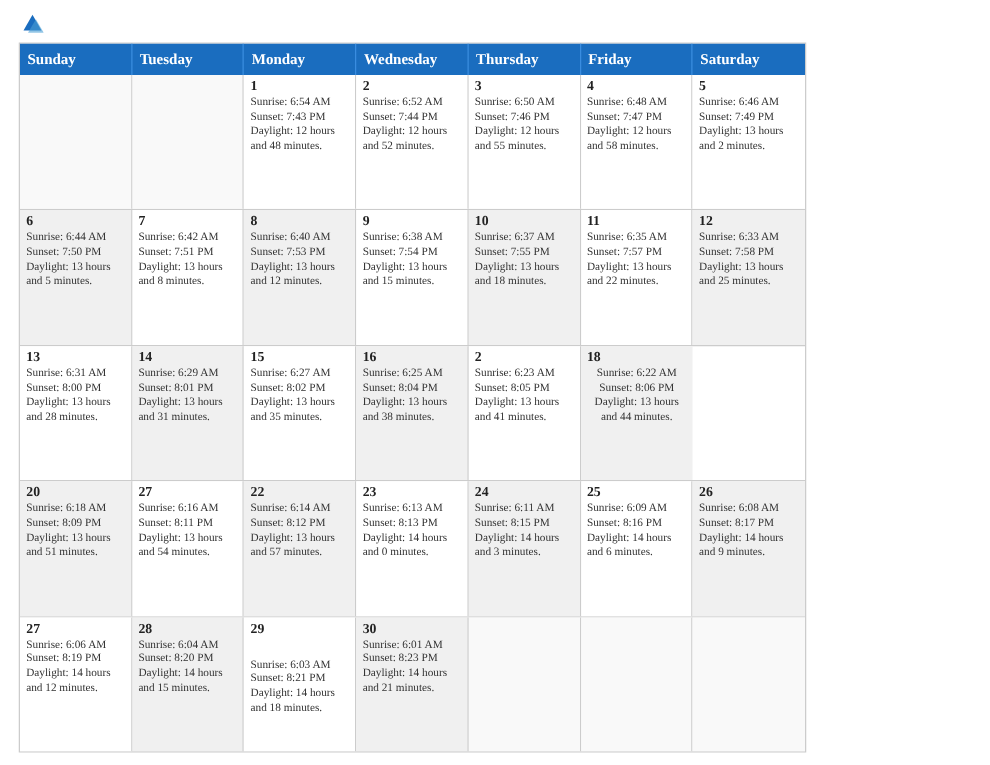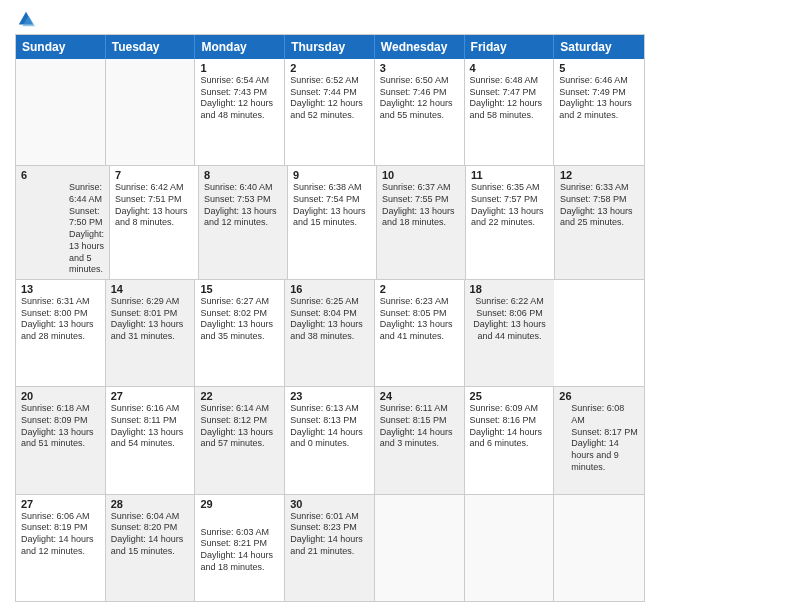--- a/index.html
+++ b/index.html
@@ -9,20 +9,21 @@
       width: 792px;
       height: 612px;
       overflow: hidden;
     }
     .page {
       width: 660px;
       height: 612px;
       padding: 10px 15px;
       display: flex;
       flex-direction: column;
+      font-family: Liberation Serif, serif;
     }
     .header {
       display: flex;
       justify-content: space-between;
       align-items: flex-start;
       margin-bottom: 6px;
     }
     .logo {
       display: flex;
       flex-direction: column;
@@ -132,22 +133,22 @@
       <div class="month-title"></div>
       <div class="subtitle"></div>
     </div>
   </div>
 
   <div class="calendar">
     <div class="cal-header">
     <div class="cal-header-cell">Sunday</div>
         <div class="cal-header-cell">Tuesday</div>
         <div class="cal-header-cell">Monday</div>
+        <div class="cal-header-cell">Wednesday</div>
         <div class="cal-header-cell">Thursday</div>
-        <div class="cal-header-cell">Wednesday</div>
         <div class="cal-header-cell">Friday</div>
         <div class="cal-header-cell">Saturday</div>
       </div>
     <div class="cal-body">
     <div class="cal-row">
           <div class="cal-cell empty"></div>
           <div class="cal-cell empty"></div>
           <div class="cal-cell">
             <div class="day-num">1</div>
             <div class="cell-text" style="white-space: pre-line;">Sunrise: 6:54 AM
@@ -175,21 +176,21 @@
           <div class="cal-cell">
             <div class="day-num">5</div>
             <div class="cell-text" style="white-space: pre-line;">Sunrise: 6:46 AM
 Sunset: 7:49 PM
 Daylight: 13 hours and 2 minutes.</div>
           </div>
         </div>
         <div class="cal-row">
           <div class="cal-cell shaded">
             <div class="day-num">6</div>
-            <div class="cell-text" style="white-space: pre-line; margin-left: 48px;">Sunrise: 6:44 AM
+            <div class="cell-text" style="white-space: pre-line;">Sunrise: 6:44 AM
 Sunset: 7:50 PM
 Daylight: 13 hours and 5 minutes.</div>
           </div>
           <div class="cal-cell">
             <div class="day-num">7</div>
             <div class="cell-text" style="white-space: pre-line;">Sunrise: 6:42 AM
 Sunset: 7:51 PM
 Daylight: 13 hours and 8 minutes.</div>
           </div>
           <div class="cal-cell shaded">
@@ -293,21 +294,21 @@
 Daylight: 14 hours and 3 minutes.</div>
           </div>
           <div class="cal-cell">
             <div class="day-num">25</div>
             <div class="cell-text" style="white-space: pre-line;">Sunrise: 6:09 AM
 Sunset: 8:16 PM
 Daylight: 14 hours and 6 minutes.</div>
           </div>
           <div class="cal-cell shaded">
             <div class="day-num">26</div>
-            <div class="cell-text" style="white-space: pre-line; margin-left: 12px;">Sunrise: 6:08 AM
+            <div class="cell-text" style="white-space: pre-line;">Sunrise: 6:08 AM
 Sunset: 8:17 PM
 Daylight: 14 hours and 9 minutes.</div>
           </div>
         </div>
         <div class="cal-row">
           <div class="cal-cell">
             <div class="day-num">27</div>
             <div class="cell-text" style="white-space: pre-line;">Sunrise: 6:06 AM
 Sunset: 8:19 PM
 Daylight: 14 hours and 12 minutes.</div>

